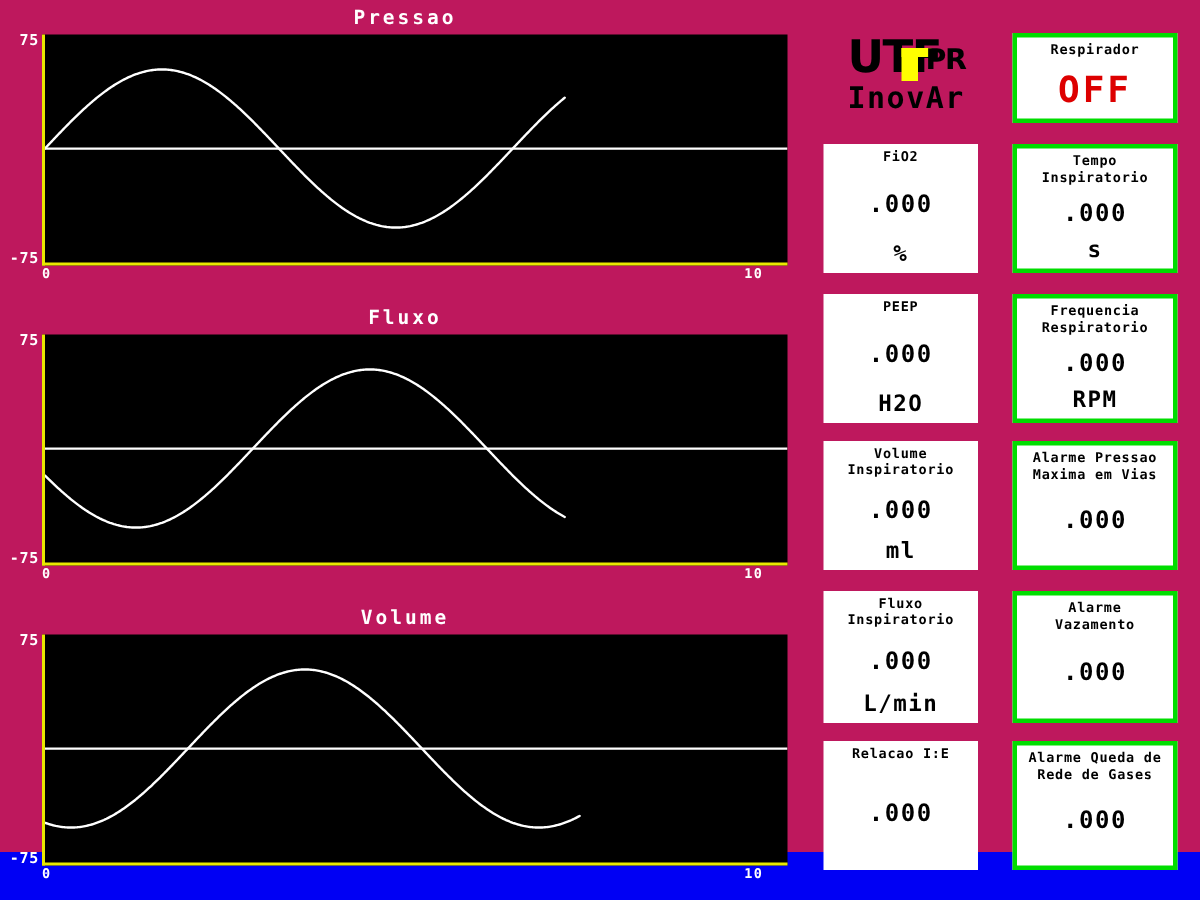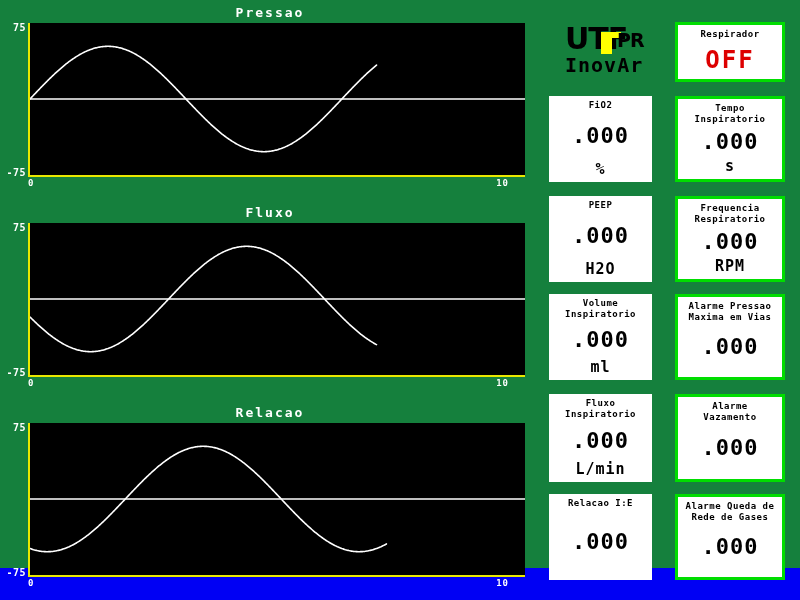--- a/index.html
+++ b/index.html
@@ -3,21 +3,21 @@
 <meta charset="utf-8">
 <title>InovAr Ventilator Monitor</title>
 <style>
   * { box-sizing: border-box; margin: 0; padding: 0; }
   html, body {
     width: 800px; height: 600px;
     background: #0000F4;
     font-family: "DejaVu Sans Mono", "Liberation Mono", monospace;
     overflow: hidden;
   }
-  #screen { position: relative; width: 800px; height: 568px; background: #15803d; }
+  #screen { position: relative; width: 800px; height: 568px; background: #be185d; }
 
   
   .chart-panel { position: absolute; }
   .chart-title {
     position: absolute; top: 0; left: 0; width: 100%;
     text-align: center; color: #FFFFFF;
     font-size: 13px; font-weight: bold; letter-spacing: 2px;
     line-height: 16px; white-space: nowrap;
   }
   .plot-wrap { position: absolute; left: 28px; top: 18px; }
@@ -72,21 +72,21 @@
     display: flex; flex-direction: column; align-items: center;
     overflow: hidden;
   }
   .box.bordered { border: 3px solid #00DD00; }
   .box-label {
     color: #000000; font-size: 9px; font-weight: bold;
     text-align: center; line-height: 11px; letter-spacing: 0.5px;
     width: 100%; padding-top: 4px; white-space: pre-line;
   }
   .box-value {
-    color: #000000; font-size: 22px; font-weight: bold;
+    color: #000000; font-size: 16px; font-weight: bold;
     letter-spacing: 1px; line-height: 24px; text-align: center;
     flex: 1; display: flex; align-items: center; justify-content: center;
     width: 100%;
   }
   .box-value.alarm { color: #DD0000; font-size: 24px; letter-spacing: 2px; }
   .box-unit {
     color: #000000; font-size: 15px; font-weight: bold;
     letter-spacing: 1px; line-height: 17px; text-align: center;
     width: 100%; padding-bottom: 4px; min-height: 6px;
   }
@@ -122,21 +122,21 @@
           </svg>
       </div>
       <div class="ytick top">75</div>
       <div class="ytick bot">-75</div>
       <div class="xtick left">0</div>
       <div class="xtick right">10</div>
     </div>
   </div>
 
   <div class="chart-panel" id="chart-2" style="left:0px; top:405px; width:540px; height:190px;">
-    <div class="chart-title">Relacao</div>
+    <div class="chart-title">Volume</div>
     <div class="plot-wrap">
       <div class="plot" id="plot-2" style="width:497px; height:154px;">
         <svg id="svg-2" width="495" height="152" viewBox="0 0 495 152" preserveAspectRatio="none">
             <line x1="0" x2="495" y1="76" y2="76" stroke="#FFFFFF" stroke-width="1.5"></line>
             <polyline points="0.00,125.52 0.89,125.83 1.78,126.13 2.67,126.41 3.56,126.68 4.46,126.93 5.35,127.17 6.24,127.38 7.13,127.59 8.02,127.77 8.91,127.94 9.80,128.09 10.69,128.22 11.58,128.34 12.47,128.44 13.37,128.53 14.26,128.59 15.15,128.64 16.04,128.68 16.93,128.69 17.82,128.69 18.71,128.67 19.60,128.64 20.49,128.59 21.38,128.52 22.27,128.43 23.17,128.33 24.06,128.21 24.95,128.07 25.84,127.92 26.73,127.75 27.62,127.56 28.51,127.36 29.40,127.14 30.29,126.90 31.18,126.65 32.08,126.38 32.97,126.10 33.86,125.80 34.75,125.48 35.64,125.15 36.53,124.80 37.42,124.43 38.31,124.05 39.20,123.66 40.09,123.24 40.99,122.82 41.88,122.38 42.77,121.92 43.66,121.45 44.55,120.96 45.44,120.46 46.33,119.95 47.22,119.42 48.11,118.88 49.01,118.32 49.90,117.75 50.79,117.16 51.68,116.57 52.57,115.96 53.46,115.33 54.35,114.70 55.24,114.05 56.13,113.39 57.02,112.72 57.91,112.03 58.81,111.34 59.70,110.63 60.59,109.91 61.48,109.18 62.37,108.44 63.26,107.69 64.15,106.93 65.04,106.16 65.93,105.38 66.83,104.59 67.72,103.79 68.61,102.98 69.50,102.16 70.39,101.34 71.28,100.51 72.17,99.66 73.06,98.82 73.95,97.96 74.84,97.10 75.73,96.23 76.63,95.35 77.52,94.47 78.41,93.58 79.30,92.68 80.19,91.78 81.08,90.88 81.97,89.97 82.86,89.05 83.75,88.13 84.64,87.21 85.54,86.29 86.43,85.36 87.32,84.42 88.21,83.49 89.10,82.55 89.99,81.61 90.88,80.67 91.77,79.73 92.66,78.78 93.56,77.84 94.45,76.89 95.34,75.95 96.23,75.00 97.12,74.06 98.01,73.11 98.90,72.17 99.79,71.22 100.68,70.28 101.57,69.34 102.46,68.41 103.36,67.47 104.25,66.54 105.14,65.61 106.03,64.68 106.92,63.76 107.81,62.84 108.70,61.93 109.59,61.02 110.48,60.12 111.38,59.22 112.27,58.32 113.16,57.44 114.05,56.55 114.94,55.68 115.83,54.81 116.72,53.95 117.61,53.09 118.50,52.24 119.39,51.40 120.29,50.57 121.18,49.74 122.07,48.93 122.96,48.12 123.85,47.32 124.74,46.53 125.63,45.75 126.52,44.99 127.41,44.23 128.30,43.48 129.19,42.74 130.09,42.01 130.98,41.29 131.87,40.59 132.76,39.89 133.65,39.21 134.54,38.54 135.43,37.88 136.32,37.23 137.21,36.60 138.11,35.97 139.00,35.37 139.89,34.77 140.78,34.19 141.67,33.62 142.56,33.06 143.45,32.52 144.34,31.99 145.23,31.48 146.12,30.98 147.02,30.50 147.91,30.03 148.80,29.57 149.69,29.13 150.58,28.71 151.47,28.30 152.36,27.91 153.25,27.53 154.14,27.16 155.03,26.82 155.93,26.48 156.82,26.17 157.71,25.87 158.60,25.59 159.49,25.32 160.38,25.07 161.27,24.83 162.16,24.62 163.05,24.41 163.94,24.23 164.84,24.06 165.73,23.91 166.62,23.78 167.51,23.66 168.40,23.56 169.29,23.47 170.18,23.41 171.07,23.36 171.96,23.32 172.85,23.31 173.74,23.31 174.64,23.33 175.53,23.36 176.42,23.41 177.31,23.48 178.20,23.57 179.09,23.67 179.98,23.79 180.87,23.93 181.76,24.08 182.66,24.25 183.55,24.44 184.44,24.64 185.33,24.86 186.22,25.10 187.11,25.35 188.00,25.62 188.89,25.90 189.78,26.20 190.67,26.52 191.56,26.85 192.46,27.20 193.35,27.57 194.24,27.95 195.13,28.34 196.02,28.76 196.91,29.18 197.80,29.62 198.69,30.08 199.58,30.55 200.47,31.04 201.37,31.54 202.26,32.05 203.15,32.58 204.04,33.12 204.93,33.68 205.82,34.25 206.71,34.84 207.60,35.43 208.49,36.04 209.39,36.67 210.28,37.30 211.17,37.95 212.06,38.61 212.95,39.28 213.84,39.97 214.73,40.66 215.62,41.37 216.51,42.09 217.40,42.82 218.29,43.56 219.19,44.31 220.08,45.07 220.97,45.84 221.86,46.62 222.75,47.41 223.64,48.21 224.53,49.02 225.42,49.84 226.31,50.66 227.20,51.49 228.10,52.34 228.99,53.18 229.88,54.04 230.77,54.90 231.66,55.77 232.55,56.65 233.44,57.53 234.33,58.42 235.22,59.32 236.11,60.22 237.01,61.12 237.90,62.03 238.79,62.95 239.68,63.87 240.57,64.79 241.46,65.71 242.35,66.64 243.24,67.58 244.13,68.51 245.03,69.45 245.92,70.39 246.81,71.33 247.70,72.27 248.59,73.22 249.48,74.16 250.37,75.11 251.26,76.05 252.15,77.00 253.04,77.94 253.94,78.89 254.83,79.83 255.72,80.78 256.61,81.72 257.50,82.66 258.39,83.59 259.28,84.53 260.17,85.46 261.06,86.39 261.95,87.32 262.84,88.24 263.74,89.16 264.63,90.07 265.52,90.98 266.41,91.88 267.30,92.78 268.19,93.68 269.08,94.56 269.97,95.45 270.86,96.32 271.75,97.19 272.65,98.05 273.54,98.91 274.43,99.76 275.32,100.60 276.21,101.43 277.10,102.26 277.99,103.07 278.88,103.88 279.77,104.68 280.66,105.47 281.56,106.25 282.45,107.01 283.34,107.77 284.23,108.52 285.12,109.26 286.01,109.99 286.90,110.71 287.79,111.41 288.68,112.11 289.57,112.79 290.47,113.46 291.36,114.12 292.25,114.77 293.14,115.40 294.03,116.03 294.92,116.63 295.81,117.23 296.70,117.81 297.59,118.38 298.49,118.94 299.38,119.48 300.27,120.01 301.16,120.52 302.05,121.02 302.94,121.50 303.83,121.97 304.72,122.43 305.61,122.87 306.50,123.29 307.39,123.70 308.29,124.09 309.18,124.47 310.07,124.84 310.96,125.18 311.85,125.52 312.74,125.83 313.63,126.13 314.52,126.41 315.41,126.68 316.31,126.93 317.20,127.17 318.09,127.38 318.98,127.59 319.87,127.77 320.76,127.94 321.65,128.09 322.54,128.22 323.43,128.34 324.32,128.44 325.22,128.53 326.11,128.59 327.00,128.64 327.89,128.68 328.78,128.69 329.67,128.69 330.56,128.67 331.45,128.64 332.34,128.59 333.23,128.52 334.13,128.43 335.02,128.33 335.91,128.21 336.80,128.07 337.69,127.92 338.58,127.75 339.47,127.56 340.36,127.36 341.25,127.14 342.14,126.90 343.03,126.65 343.93,126.38 344.82,126.10 345.71,125.80 346.60,125.48 347.49,125.15 348.38,124.80 349.27,124.43 350.16,124.05 351.05,123.66 351.95,123.24 352.84,122.82 353.73,122.38 354.62,121.92 355.51,121.45 356.40,120.96" fill="none" stroke="#FFFFFF" stroke-width="1.6" stroke-linejoin="round" stroke-linecap="round"></polyline>
           </svg>
       </div>
       <div class="ytick top">75</div>
       <div class="ytick bot">-75</div>
       <div class="xtick left">0</div>

